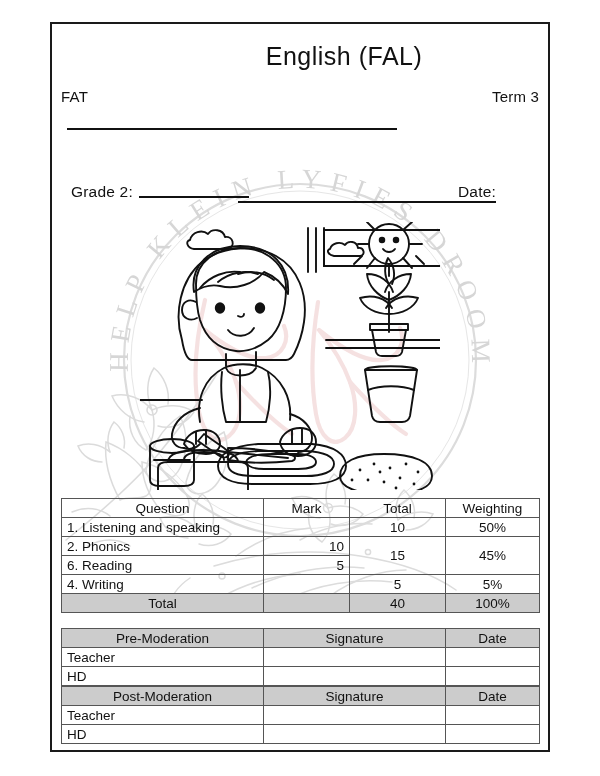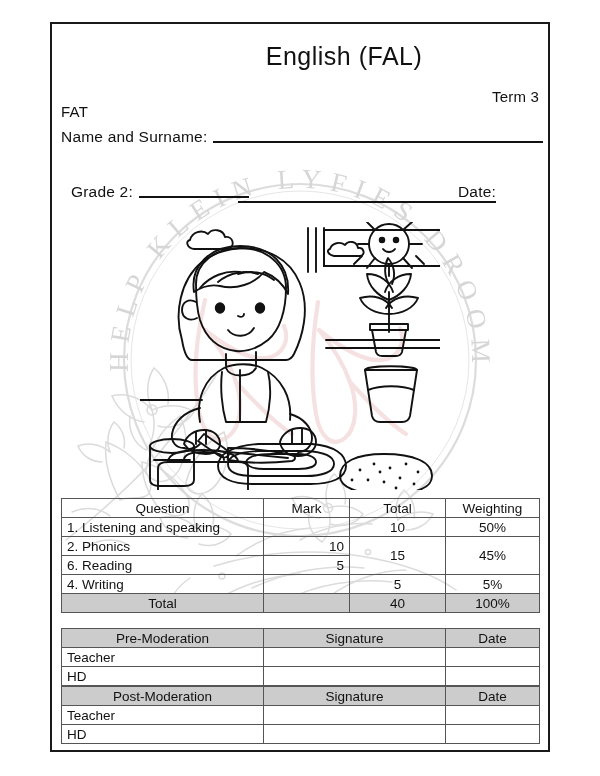--- a/index.html
+++ b/index.html
@@ -57,21 +57,21 @@
     width: 588px;
     text-align: center;
     font-size: 25px;
     font-weight: 400;
     letter-spacing: 0.5px;
   }
 
   #assessment-type {
     position: absolute;
     left: 61px;
-    top: 103px;
+    top: 88px;
     font-size: 15px;
   }
 
   #term-label {
     position: absolute;
     right: 61px;
     top: 88px;
     font-size: 15px;
   }
 
@@ -235,21 +235,20 @@
 
 <div id="content">
 
   <div id="doc-title" class="hand">English (FAL)</div>
 
   <div id="assessment-type" class="hand">FAT</div>
 
   <div id="term-label" class="hand">Term 3</div>
 
   <div id="name-row" class="field-row">
-    <span class="field-label hand">Name and Surname:</span>
     <span class="field-rule"></span>
   </div>
 
   <div id="grade-row" class="field-row">
     <span class="field-label hand">Grade 2:</span>
     <span class="field-rule"></span>
   </div>
 
   <div id="date-row" class="field-row">
     <span class="field-label hand">Date:</span>

